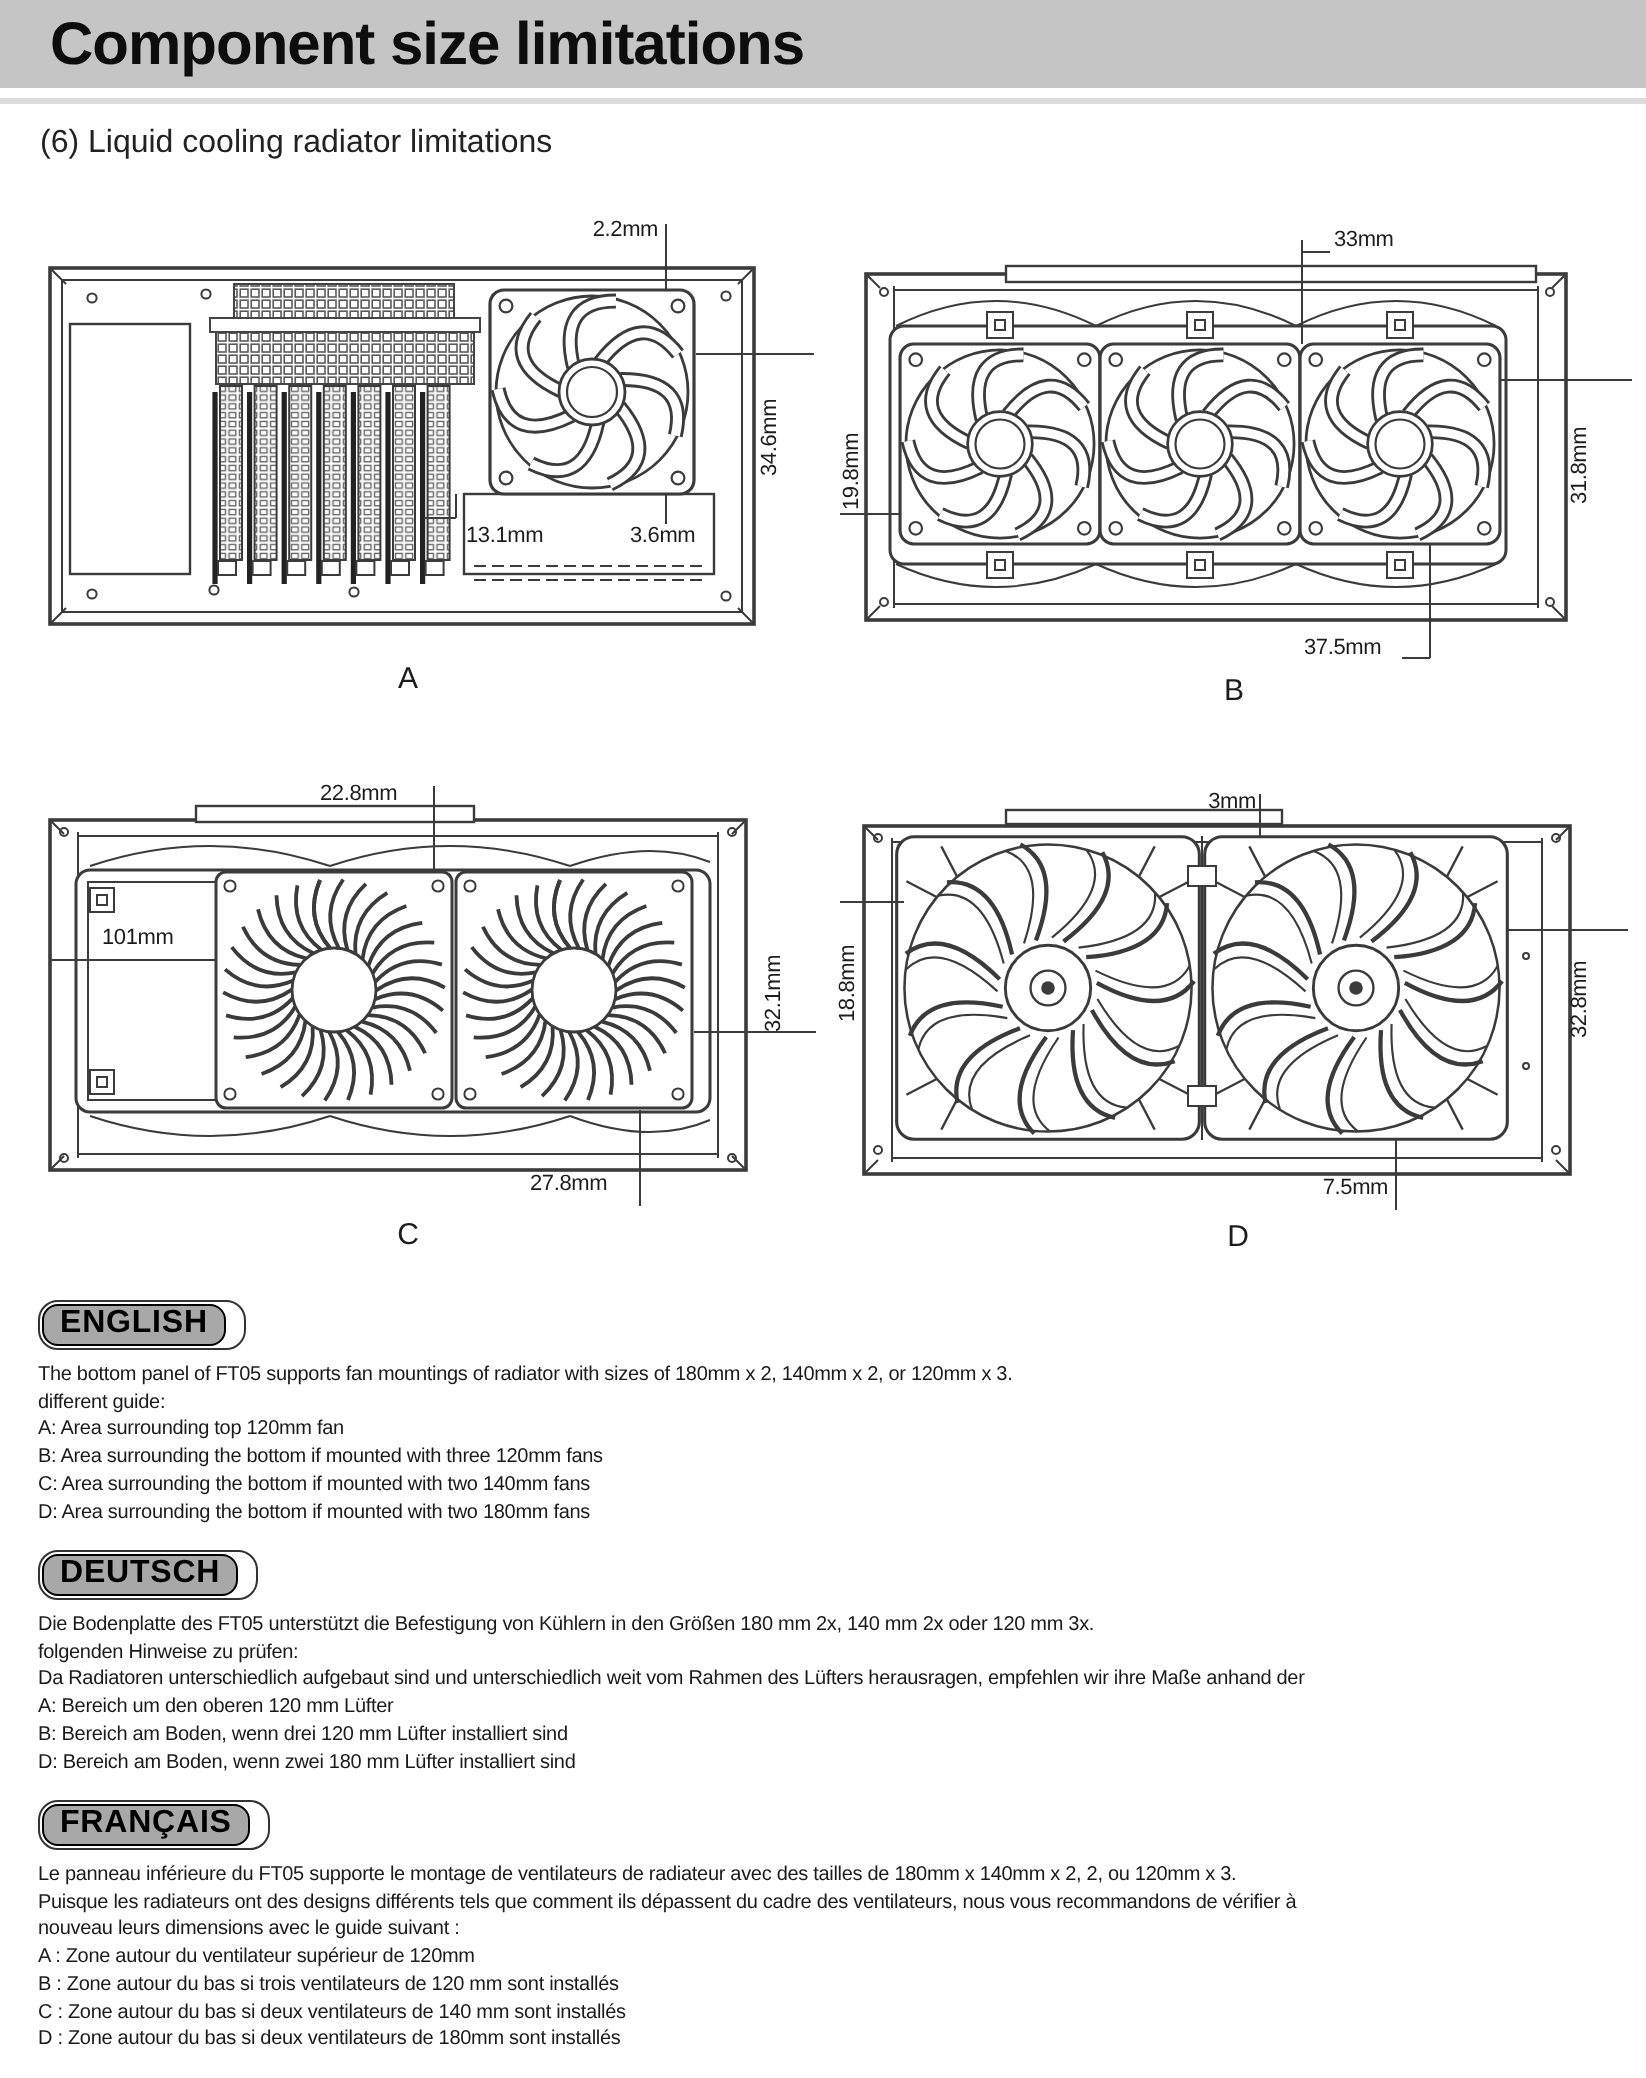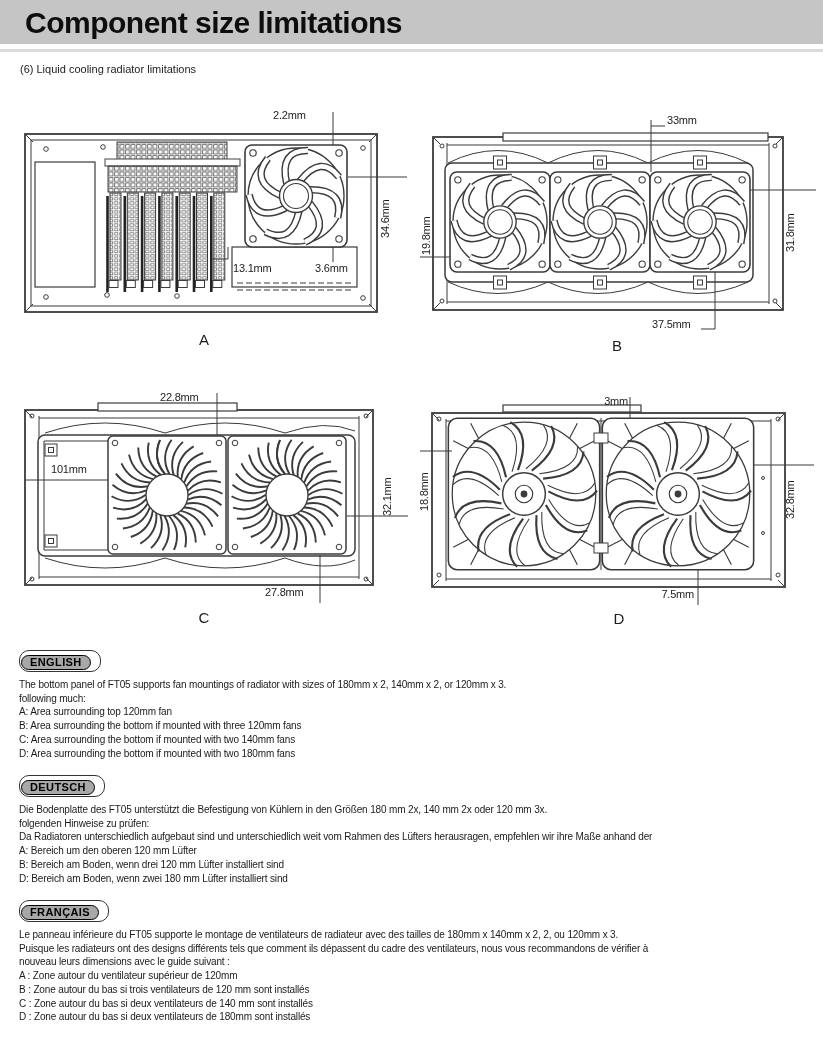--- a/index.html
+++ b/index.html
@@ -2,32 +2,32 @@
 <html><head>
 <meta charset="utf-8">
 <style>
   html,body{margin:0;padding:0;background:#fff;}
   #page{position:relative;width:823px;height:1039px;background:#fff;overflow:hidden;
         font-family:"Liberation Sans","DejaVu Sans",sans-serif;color:#1a1a1a;}
   
   .banner{position:absolute;left:0;top:0;width:823px;height:44px;background:#c5c5c5;}
   .banner h1{margin:0;padding:6px 0 0 25px;font-size:30px;font-weight:bold;color:#0d0d0d;letter-spacing:-0.5px;}
   .rule{position:absolute;left:0;top:49px;width:823px;height:3px;background:#dcdcdc;}
-  .subtitle{position:absolute;left:20px;top:63px;font-size:11px;color:#222;}
+  .subtitle{position:absolute;left:20px;top:63px;font-size:16px;color:#222;}
   
   .diagram{position:absolute;}
   .diagram svg{position:absolute;left:0;top:0;}
   .dim-h{position:absolute;font-size:11px;letter-spacing:-0.2px;color:#1c1c1c;white-space:nowrap;}
   .dim-v{position:absolute;font-size:11px;letter-spacing:-0.2px;color:#1c1c1c;writing-mode:vertical-rl;transform:rotate(180deg);white-space:nowrap;}
   .diagram-letter{position:absolute;font-size:15px;color:#1c1c1c;text-align:center;}
   
   .lang-section{position:absolute;left:19px;width:795px;}
   .badge-outer{display:inline-block;border:1.3px solid #333;border-radius:10px;padding:1px 9px 1px 1px;background:#fff;}
   .badge-inner{display:inline-block;background:#a8a8a8;border:1.3px solid #000;border-radius:8px;
-               padding:0px 8px 1px 8px;font-size:11px;font-weight:bold;letter-spacing:0.4px;color:#000;}
+               padding:0px 8px 1px 8px;font-size:16px;font-weight:bold;letter-spacing:0.4px;color:#000;}
   .lang-lines{margin-top:6px;}
   .lang-lines div{font-size:10px;line-height:13.7px;letter-spacing:-0.15px;white-space:nowrap;color:#1a1a1a;}
 </style>
 </head>
 <body>
 
 <div id="page">
 
   <svg width="0" height="0" style="position:absolute" aria-hidden="true">
     <defs>
@@ -171,21 +171,21 @@
           <circle cx="348" cy="198" r="2.3"></circle>
       </g>
       <use href="#fan7" transform="translate(281,96)"></use>
       <g fill="none" stroke="#3b3b3b" stroke-width="1">
         <path d="M318,12 V45"></path>
         <path d="M333,77 H392"></path>
         <path d="M318,147 V162"></path>
         <path d="M197,159 H213 M213,147 V159"></path>
       </g>
     </svg>
-    <div class="dim-h" style="left:258px;top:9px;width:56px;text-align:left;">2.2mm</div>
+    <div class="dim-h" style="left:258px;top:9px;width:56px;text-align:right;">2.2mm</div>
     <div class="dim-v" style="left:364px;top:80px;height:58px;">34.6mm</div>
     <div class="dim-h" style="left:218px;top:162px;">13.1mm</div>
     <div class="dim-h" style="left:300px;top:162px;">3.6mm</div>
     <div class="diagram-letter" style="left:174px;top:231px;width:30px;">A</div>
   </div>
 
   <div class="diagram" style="left:418px;top:100px;width:405px;height:262px;">
     <svg width="405" height="262">
       <g fill="none" stroke="#3b3b3b" stroke-width="1.8">
         <rect x="15" y="37" width="350" height="173"></rect>
@@ -307,21 +307,21 @@
     <div class="dim-v" style="left:0px;top:70px;height:58px;">18.8mm</div>
     <div class="dim-v" style="left:366px;top:76px;height:60px;">32.8mm</div>
     <div class="dim-h" style="left:228px;top:205px;width:48px;text-align:right;">7.5mm</div>
     <div class="diagram-letter" style="left:186px;top:227px;width:30px;">D</div>
   </div>
 
   <div class="lang-section" style="top:650px;">
     <span class="badge-outer"><span class="badge-inner">ENGLISH</span></span>
     <div class="lang-lines">
       <div>The bottom panel of FT05 supports fan mountings of radiator with sizes of 180mm x 2, 140mm x 2, or 120mm x 3.</div>
-      <div>following much:</div>
+      <div>different guide:</div>
       <div>A: Area surrounding top 120mm fan</div>
       <div>B: Area surrounding the bottom if mounted with three 120mm fans</div>
       <div>C: Area surrounding the bottom if mounted with two 140mm fans</div>
       <div>D: Area surrounding the bottom if mounted with two 180mm fans</div>
     </div>
   </div>
 
   <div class="lang-section" style="top:775px;">
     <span class="badge-outer"><span class="badge-inner">DEUTSCH</span></span>
     <div class="lang-lines">

